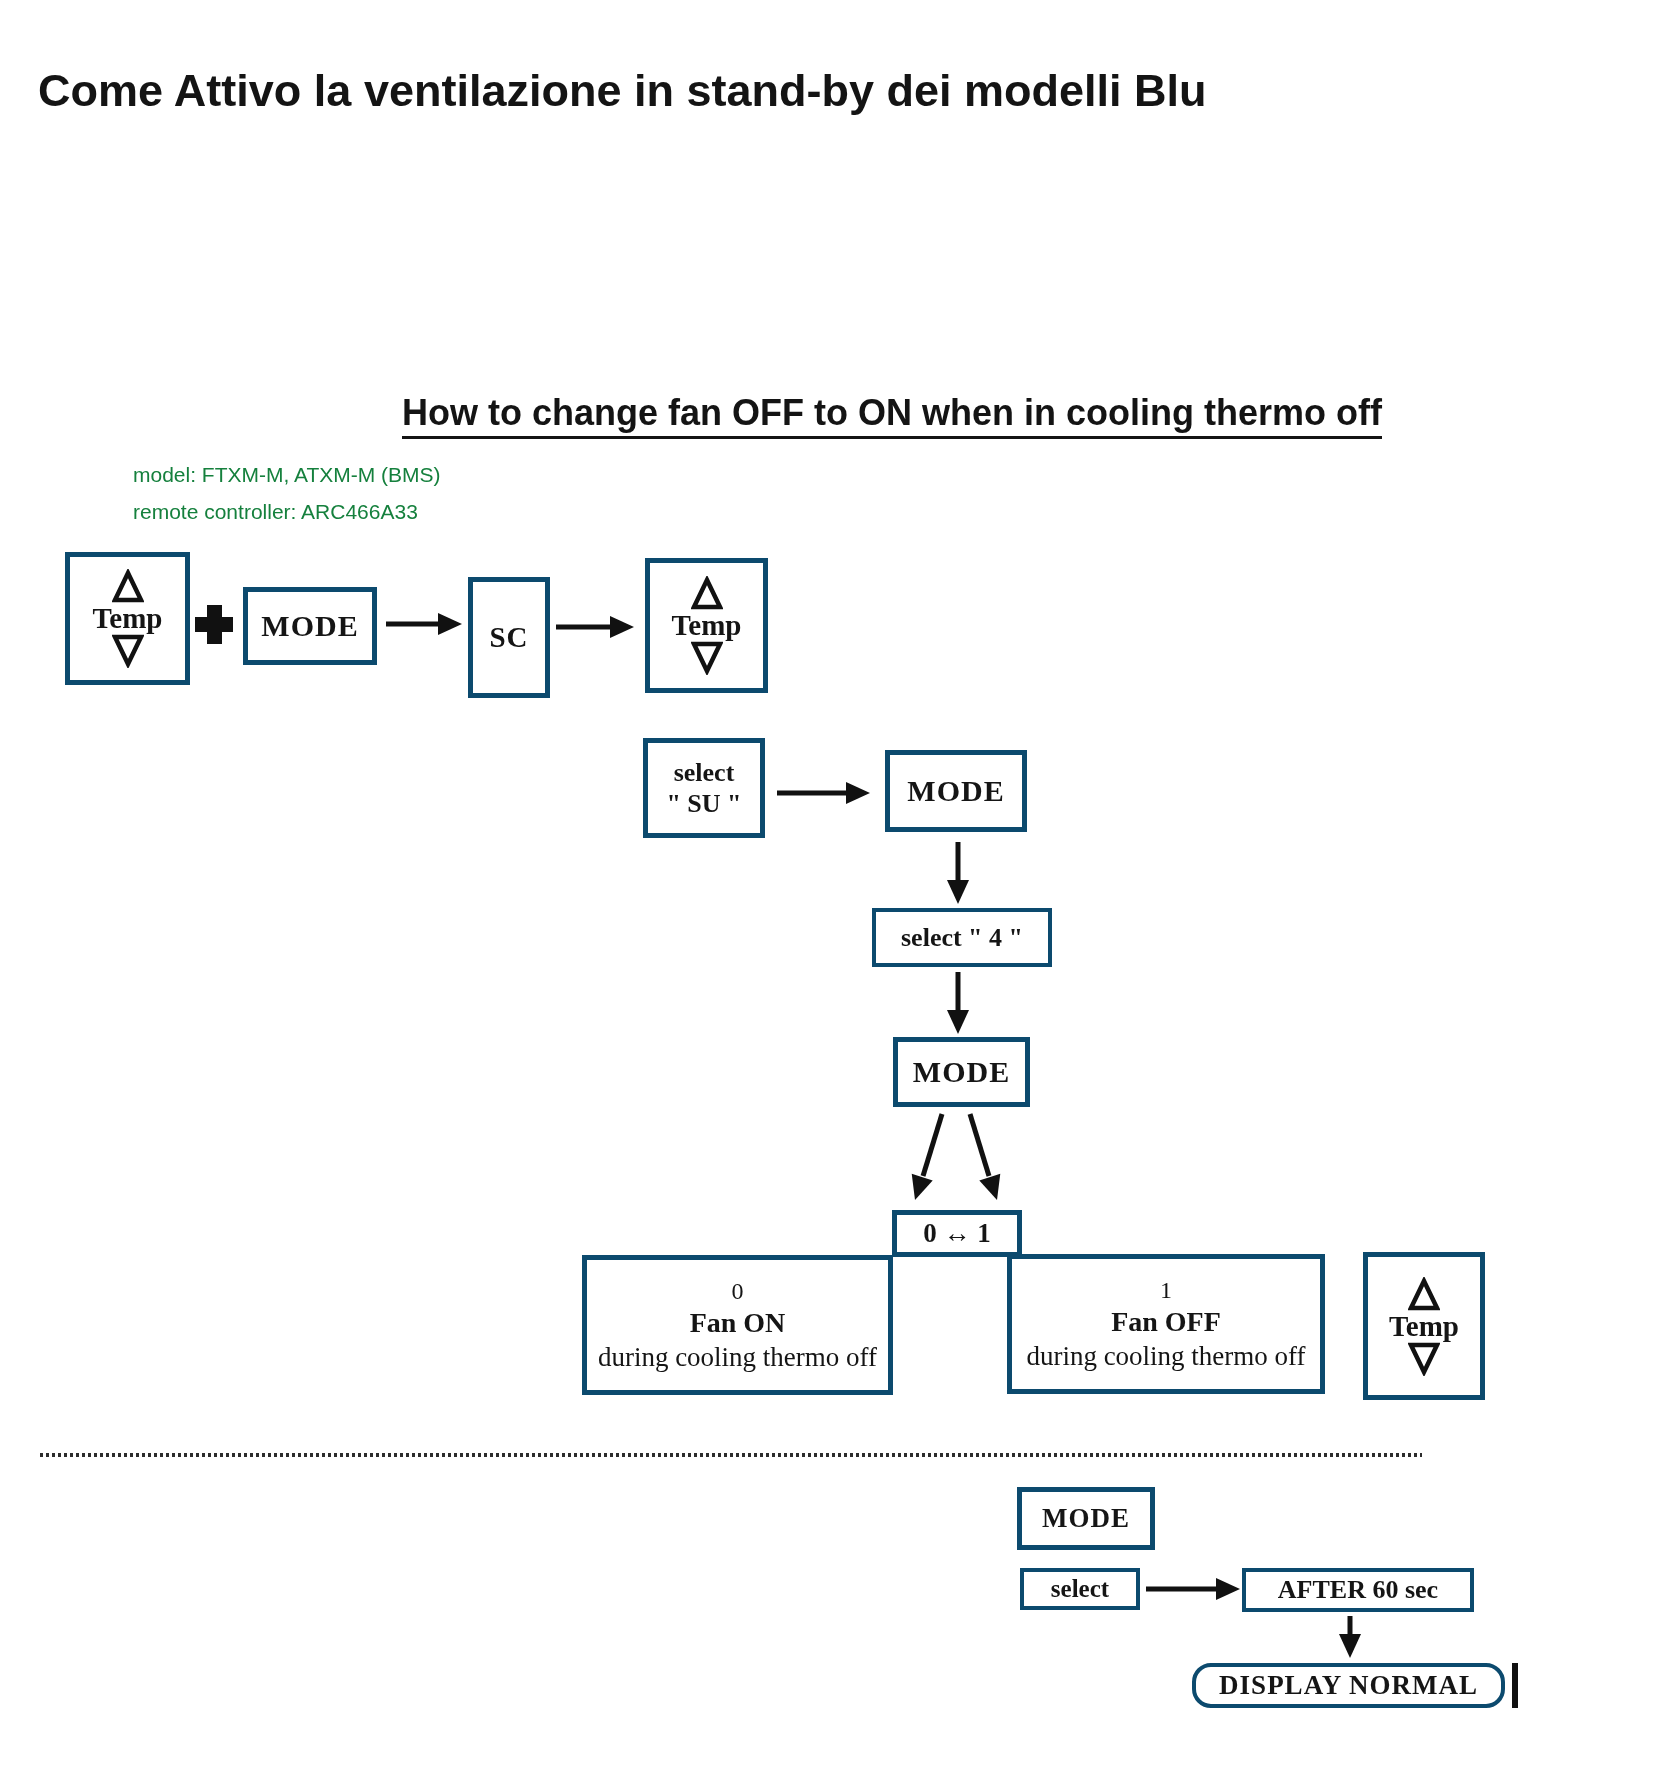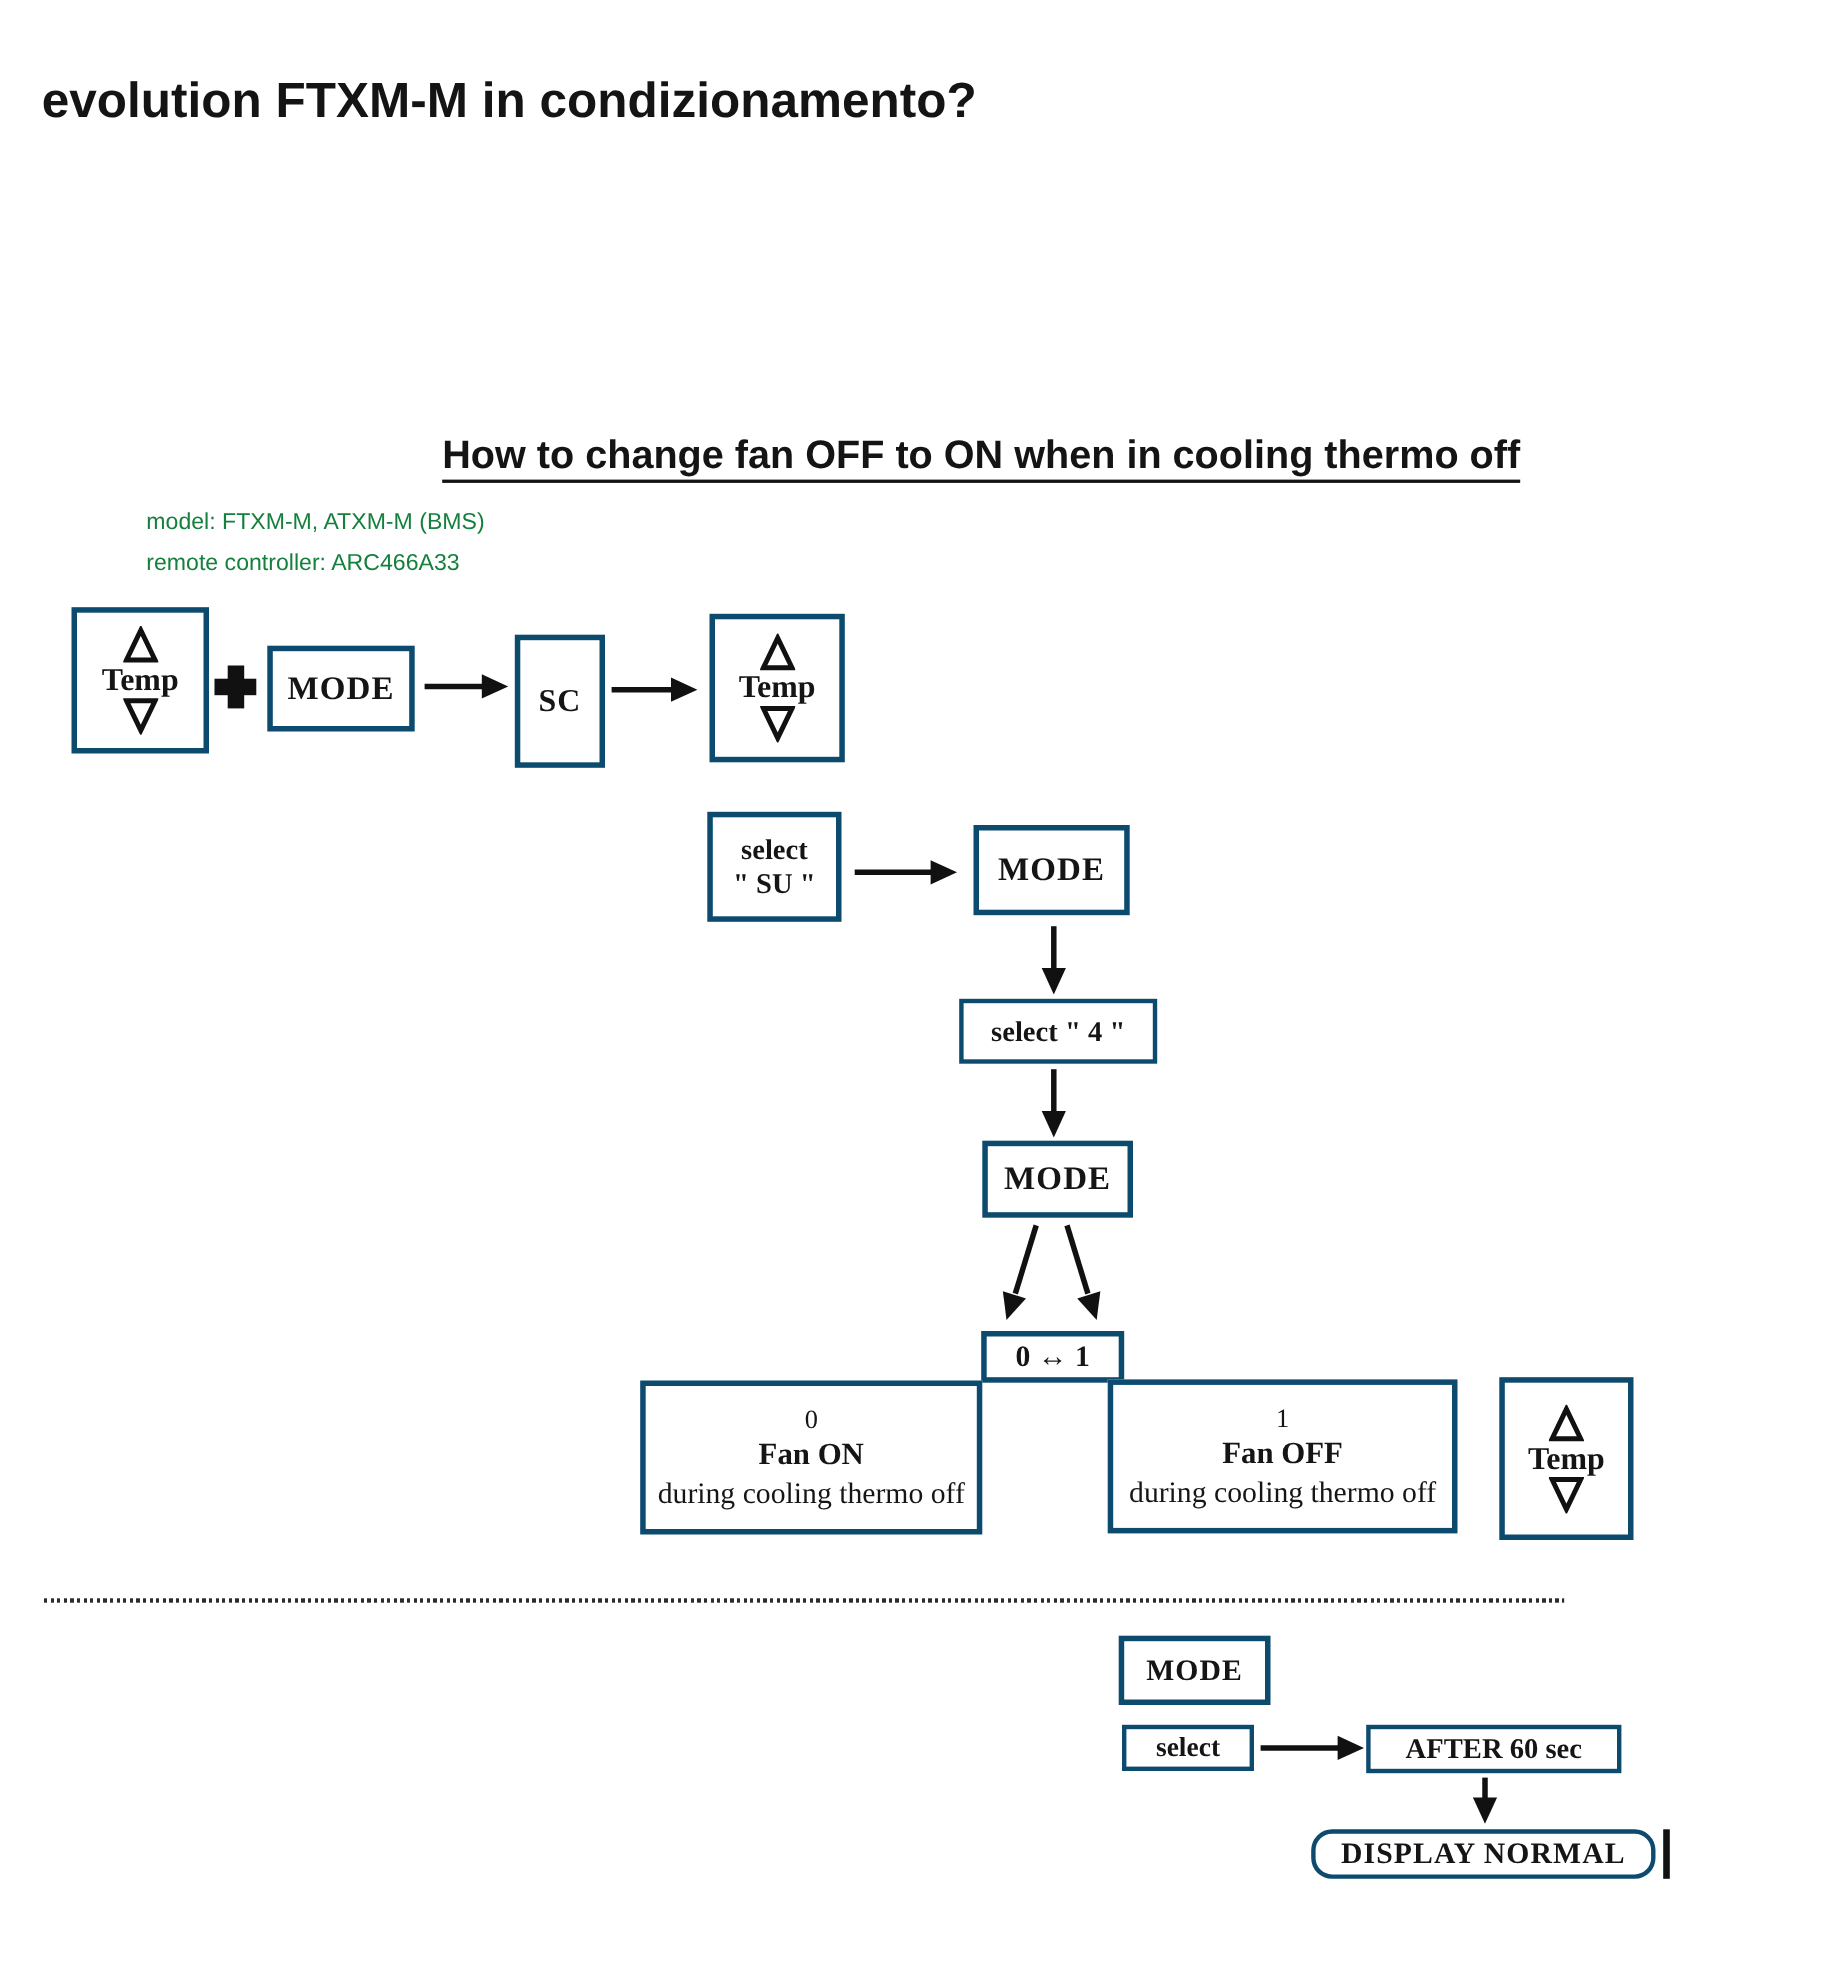--- a/index.html
+++ b/index.html
@@ -45,21 +45,21 @@
   .divider{position:absolute;left:40px;top:1453px;width:1382px;height:4px;
            background:repeating-linear-gradient(90deg,#2c2c2c 0 3px,transparent 3px 6px);}
   .endbar{position:absolute;left:1512px;top:1663px;width:6px;height:45px;background:#111111;}
 </style>
 </head>
 <body>
 
 <div class="canvas">
 
   <div class="title">
-    <div>evolution FTXM-M in condizionamento?</div>
+    <div>Come Attivo la ventilazione in stand-by dei modelli Blu</div>
   </div>
 
   <div class="heading">
     <span>How to change fan OFF to ON when in cooling thermo off</span>
   </div>
 
   <div class="meta">
     <div>model: FTXM-M, ATXM-M (BMS)</div>
     <div>remote controller: ARC466A33</div>
   </div>

